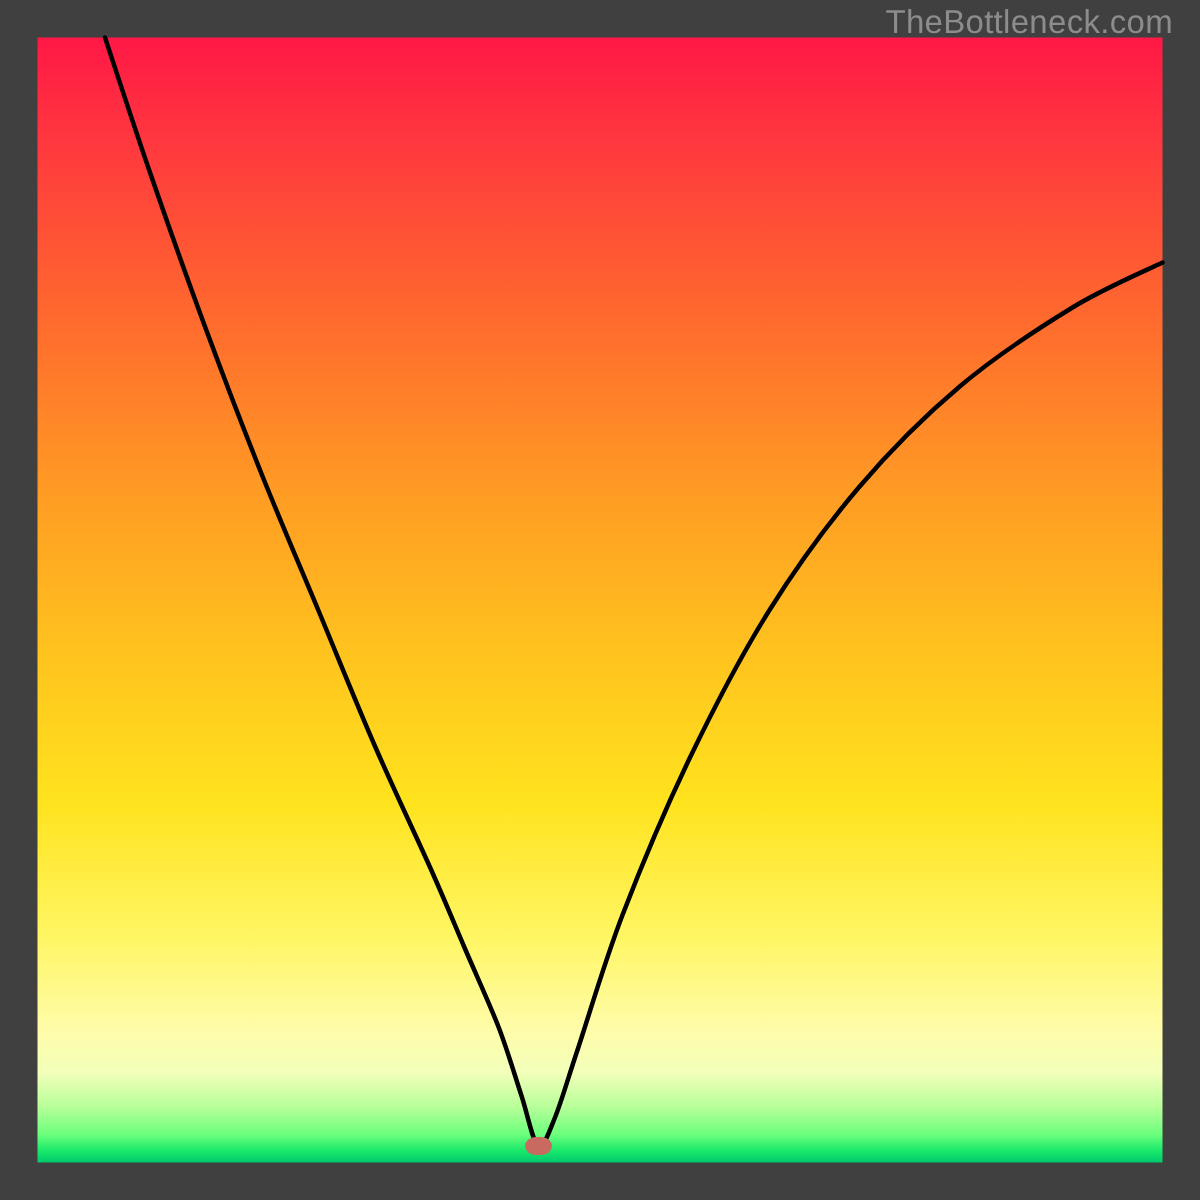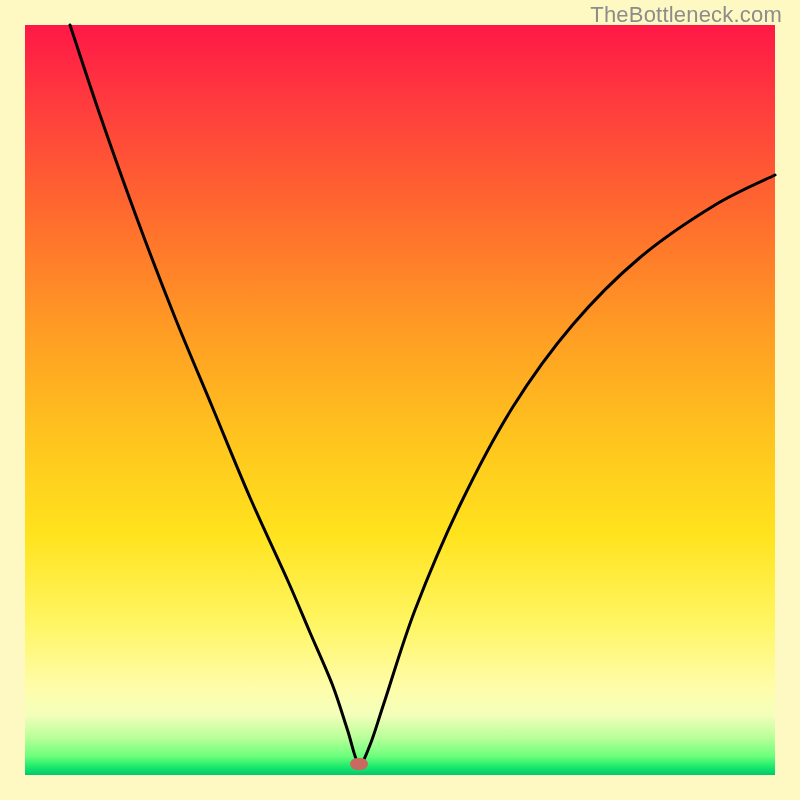--- a/index.html
+++ b/index.html
@@ -10,21 +10,21 @@
     background: #000;
     overflow: hidden;
     font-family: Arial, Helvetica, sans-serif;
   }
   .frame {
     position: absolute;
     left: 0;
     top: 0;
     width: 800px;
     height: 800px;
-    background: #fef9c3;
+    background: #404040;
   }
   .plot-area {
     position: absolute;
     left: 25px;
     top: 25px;
     width: 750px;
     height: 750px;
     
     background: linear-gradient(
       to bottom,

